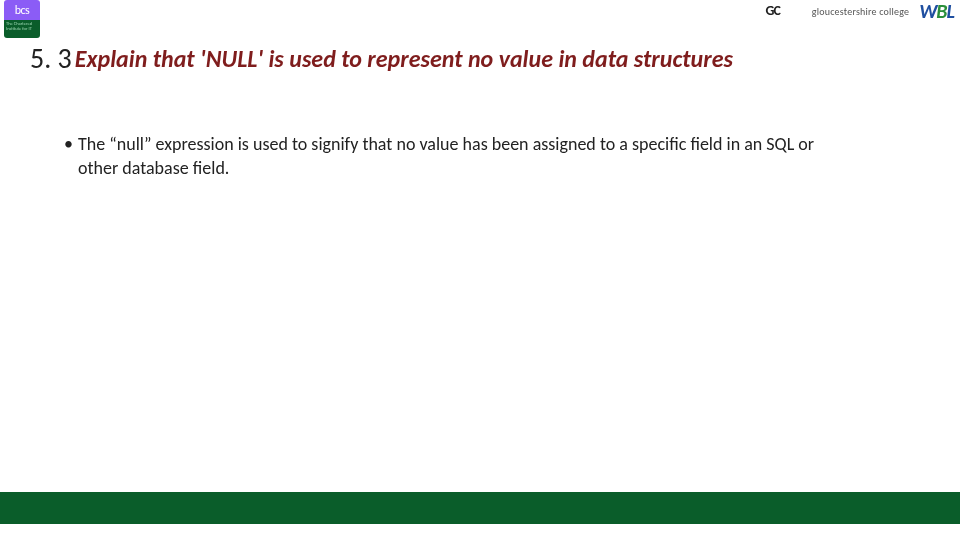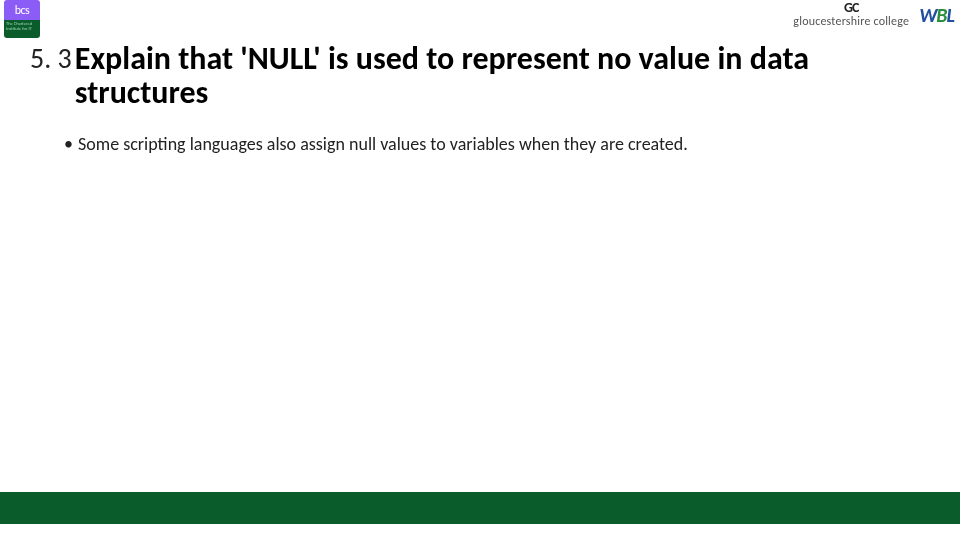--- a/index.html
+++ b/index.html
@@ -5,32 +5,32 @@
   * { margin: 0; padding: 0; box-sizing: border-box; }
   html, body { width: 960px; height: 540px; font-family: Calibri, "Segoe UI", Arial, sans-serif; background: #fff; color: #000; overflow: hidden; }
   .slide { position: relative; width: 960px; height: 540px; }
 
   
   .header { position: absolute; top: 0; left: 0; right: 0; height: 35px; }
   .bcs-badge { position: absolute; top: 0; left: 4px; width: 36px; height: 38px; }
   .bcs-top { width: 36px; height: 20px; background: #8b5cf6; border-radius: 3px 3px 0 0; display:flex; align-items:center; justify-content:center; color:#fff; font-weight:400; font-size:12px; letter-spacing:-0.5px; }
   .bcs-bot { width: 36px; height: 18px; background: #0a5d2a; border-radius: 0 0 3px 3px; font-size:4.5px; color:#9fd8b4; line-height:5px; padding:1px 2px; }
   .right-logos { position: absolute; top: 2px; right: 6px; display:flex; align-items:center; gap:10px; }
-  .gc-logo { display:flex; flex-direction:column; align-items:center; }
+  .gc-logo { display:flex; flex-direction:row; align-items:center; }
   .gc-mark { font-size:14px; font-weight:700; color:#222; letter-spacing:-1px; line-height:12px; }
-  .gc-sub { font-size:12px; color:#555; letter-spacing:0.2px; }
+  .gc-sub { font-size:10px; color:#555; letter-spacing:0.2px;margin-left:32px; }
   .wbl-logo { font-size:20px; font-weight:700; font-style:italic; letter-spacing:-1px; line-height:18px; }
   .wbl-w { color:#1f4fa0; }
   .wbl-b { color:#2a8f3a; }
   .wbl-l { color:#1f4fa0; }
 
   
   .title-row { position:absolute; top:42px; left:30px; right:40px; display:flex; align-items:flex-start; gap:3px; }
   .sec-num { font-size:28px; color:#222; line-height:34px; white-space:nowrap; }
-  .sec-title { font-size:32px; color:#000000; font-weight:600; line-height:34px; }
+  .sec-title { font-size:24px; color:#7f1d1d; font-weight:600; line-height:34px;font-style:italic; }
 
   
   .body { position:absolute; top:132px; left:64px; right:110px; font-size:18px; color:#222; line-height:24px; }
   .body ul { list-style:none; }
   .body li { position:relative; padding-left:14px; margin-bottom:4px; }
   .body li::before { content:"•"; position:absolute; left:0; top:0; }
 
   
   .footer-bar { position:absolute; left:0; right:0; bottom:16px; height:32px; background:#0a5d2a; }
 </style>
@@ -55,18 +55,18 @@
     </div>
   </div>
 
   <div class="title-row">
     <div class="sec-num">5. 3</div>
     <div class="sec-title">Explain that 'NULL' is used to represent no value in data structures</div>
   </div>
 
   <div class="body">
     <ul>
-      <li>Some scripting languages also assign null values to variables when they are created.</li>
+      <li>The “null” expression is used to signify that no value has been assigned to a specific field in an SQL or other database field.</li>
     </ul>
   </div>
 
   <div class="footer-bar"></div>
 </div>
 
 </body></html>

